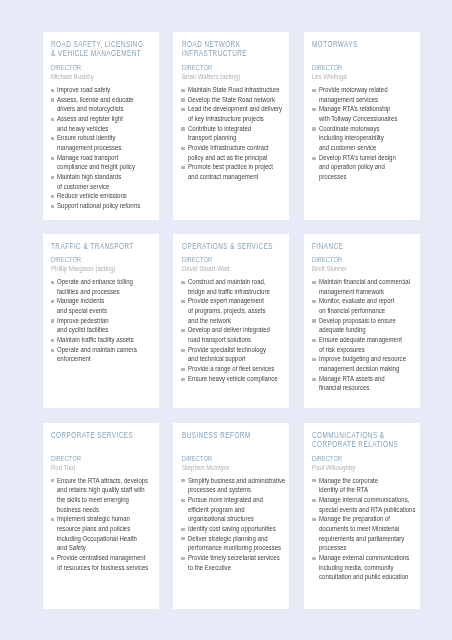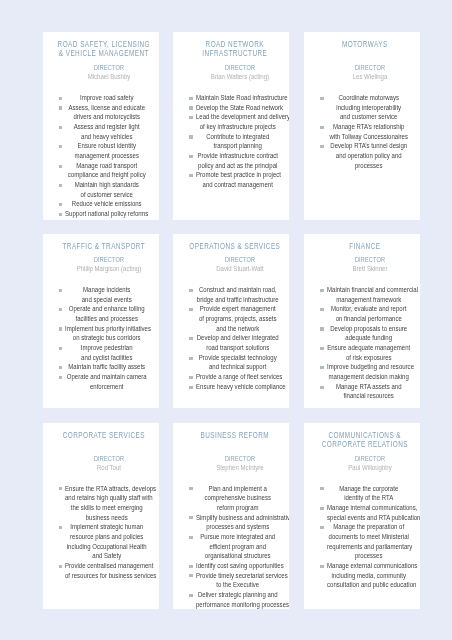--- a/index.html
+++ b/index.html
@@ -14,21 +14,20 @@
   #grid {
     position: absolute;
     left: 42.6px;
     top: 32px;
     width: 378px;
     display: grid;
     grid-template-columns: 116px 116px 116px;
     grid-template-rows: 187.5px 174px 186.5px;
     column-gap: 14.7px;
     row-gap: 14.5px;
-    text-align: center;
   }
   .card {
     background: #ffffff;
     box-sizing: border-box;
     overflow: hidden;
     position: relative;
   }
   .card-title { position: absolute; left: 8.4px; top: 8px; right: 2px; }
   .card-title .tl {
     color: #82a2ba;
@@ -56,21 +55,21 @@
     color: #b0b0b0;
     font-size: 7.3px;
     line-height: 9px;
     white-space: nowrap;
     transform: scaleX(0.829);
     transform-origin: left top;
     width: 120.6%;
   }
   ul.items {
     position: absolute; left: 8.4px; top: 53px; right: 2px;
-    list-style: none; margin: 8px; padding: 0;
+    list-style: none; margin: 0; padding: 0;
   }
   ul.items li {
     position: relative;
     padding-left: 6.2px;
     color: #434343;
     margin: 0;
   }
   ul.items li .ln {
     font-size: 7.3px;
     line-height: 9.67px;
@@ -182,58 +181,58 @@
   </div>
   <div class="card">
     <div class="card-title">
         <div class="tl">MOTORWAYS</div>
       </div>
     <div class="director-label">DIRECTOR</div>
     <div class="director-name">Les Wielinga</div>
     <ul class="items">
       <li>
           <span class="bullet"></span>
+          <div class="ln">Provide motorway related</div>
+          <div class="ln">management services</div>
+        </li>
+      <li>
+          <span class="bullet"></span>
+          <div class="ln">Manage RTA’s relationship</div>
+          <div class="ln">with Tollway Concessionaires</div>
+        </li>
+      <li>
+          <span class="bullet"></span>
           <div class="ln">Coordinate motorways</div>
           <div class="ln">including interoperability</div>
           <div class="ln">and customer service</div>
         </li>
       <li>
           <span class="bullet"></span>
-          <div class="ln">Manage RTA’s relationship</div>
-          <div class="ln">with Tollway Concessionaires</div>
-        </li>
-      <li>
-          <span class="bullet"></span>
           <div class="ln">Develop RTA’s tunnel design</div>
           <div class="ln">and operation policy and</div>
           <div class="ln">processes</div>
         </li>
     </ul>
   </div>
   <div class="card compact">
     <div class="card-title">
         <div class="tl">TRAFFIC &amp; TRANSPORT</div>
       </div>
     <div class="director-label">DIRECTOR</div>
     <div class="director-name">Phillip Margison (acting)</div>
     <ul class="items">
       <li>
           <span class="bullet"></span>
+          <div class="ln">Operate and enhance tolling</div>
+          <div class="ln">facilities and processes</div>
+        </li>
+      <li>
+          <span class="bullet"></span>
           <div class="ln">Manage incidents</div>
           <div class="ln">and special events</div>
-        </li>
-      <li>
-          <span class="bullet"></span>
-          <div class="ln">Operate and enhance tolling</div>
-          <div class="ln">facilities and processes</div>
-        </li>
-      <li>
-          <span class="bullet"></span>
-          <div class="ln">Implement bus priority initiatives</div>
-          <div class="ln">on strategic bus corridors</div>
         </li>
       <li>
           <span class="bullet"></span>
           <div class="ln">Improve pedestrian</div>
           <div class="ln">and cyclist facilities</div>
         </li>
       <li>
           <span class="bullet"></span>
           <div class="ln">Maintain traffic facility assets</div>
         </li>
@@ -351,48 +350,42 @@
   </div>
   <div class="card">
     <div class="card-title">
         <div class="tl">BUSINESS REFORM</div>
       </div>
     <div class="director-label">DIRECTOR</div>
     <div class="director-name">Stephen McIntyre</div>
     <ul class="items">
       <li>
           <span class="bullet"></span>
-          <div class="ln">Plan and implement a</div>
-          <div class="ln">comprehensive business</div>
-          <div class="ln">reform program</div>
-        </li>
-      <li>
-          <span class="bullet"></span>
           <div class="ln">Simplify business and administrative</div>
           <div class="ln">processes and systems</div>
         </li>
       <li>
           <span class="bullet"></span>
           <div class="ln">Pursue more integrated and</div>
           <div class="ln">efficient program and</div>
           <div class="ln">organisational structures</div>
         </li>
       <li>
           <span class="bullet"></span>
           <div class="ln">Identify cost saving opportunities</div>
         </li>
       <li>
           <span class="bullet"></span>
+          <div class="ln">Deliver strategic planning and</div>
+          <div class="ln">performance monitoring processes</div>
+        </li>
+      <li>
+          <span class="bullet"></span>
           <div class="ln">Provide timely secretariat services</div>
           <div class="ln">to the Executive</div>
-        </li>
-      <li>
-          <span class="bullet"></span>
-          <div class="ln">Deliver strategic planning and</div>
-          <div class="ln">performance monitoring processes</div>
         </li>
     </ul>
   </div>
   <div class="card">
     <div class="card-title">
         <div class="tl">COMMUNICATIONS &amp;</div>
         <div class="tl">CORPORATE RELATIONS</div>
       </div>
     <div class="director-label">DIRECTOR</div>
     <div class="director-name">Paul Willoughby</div>

